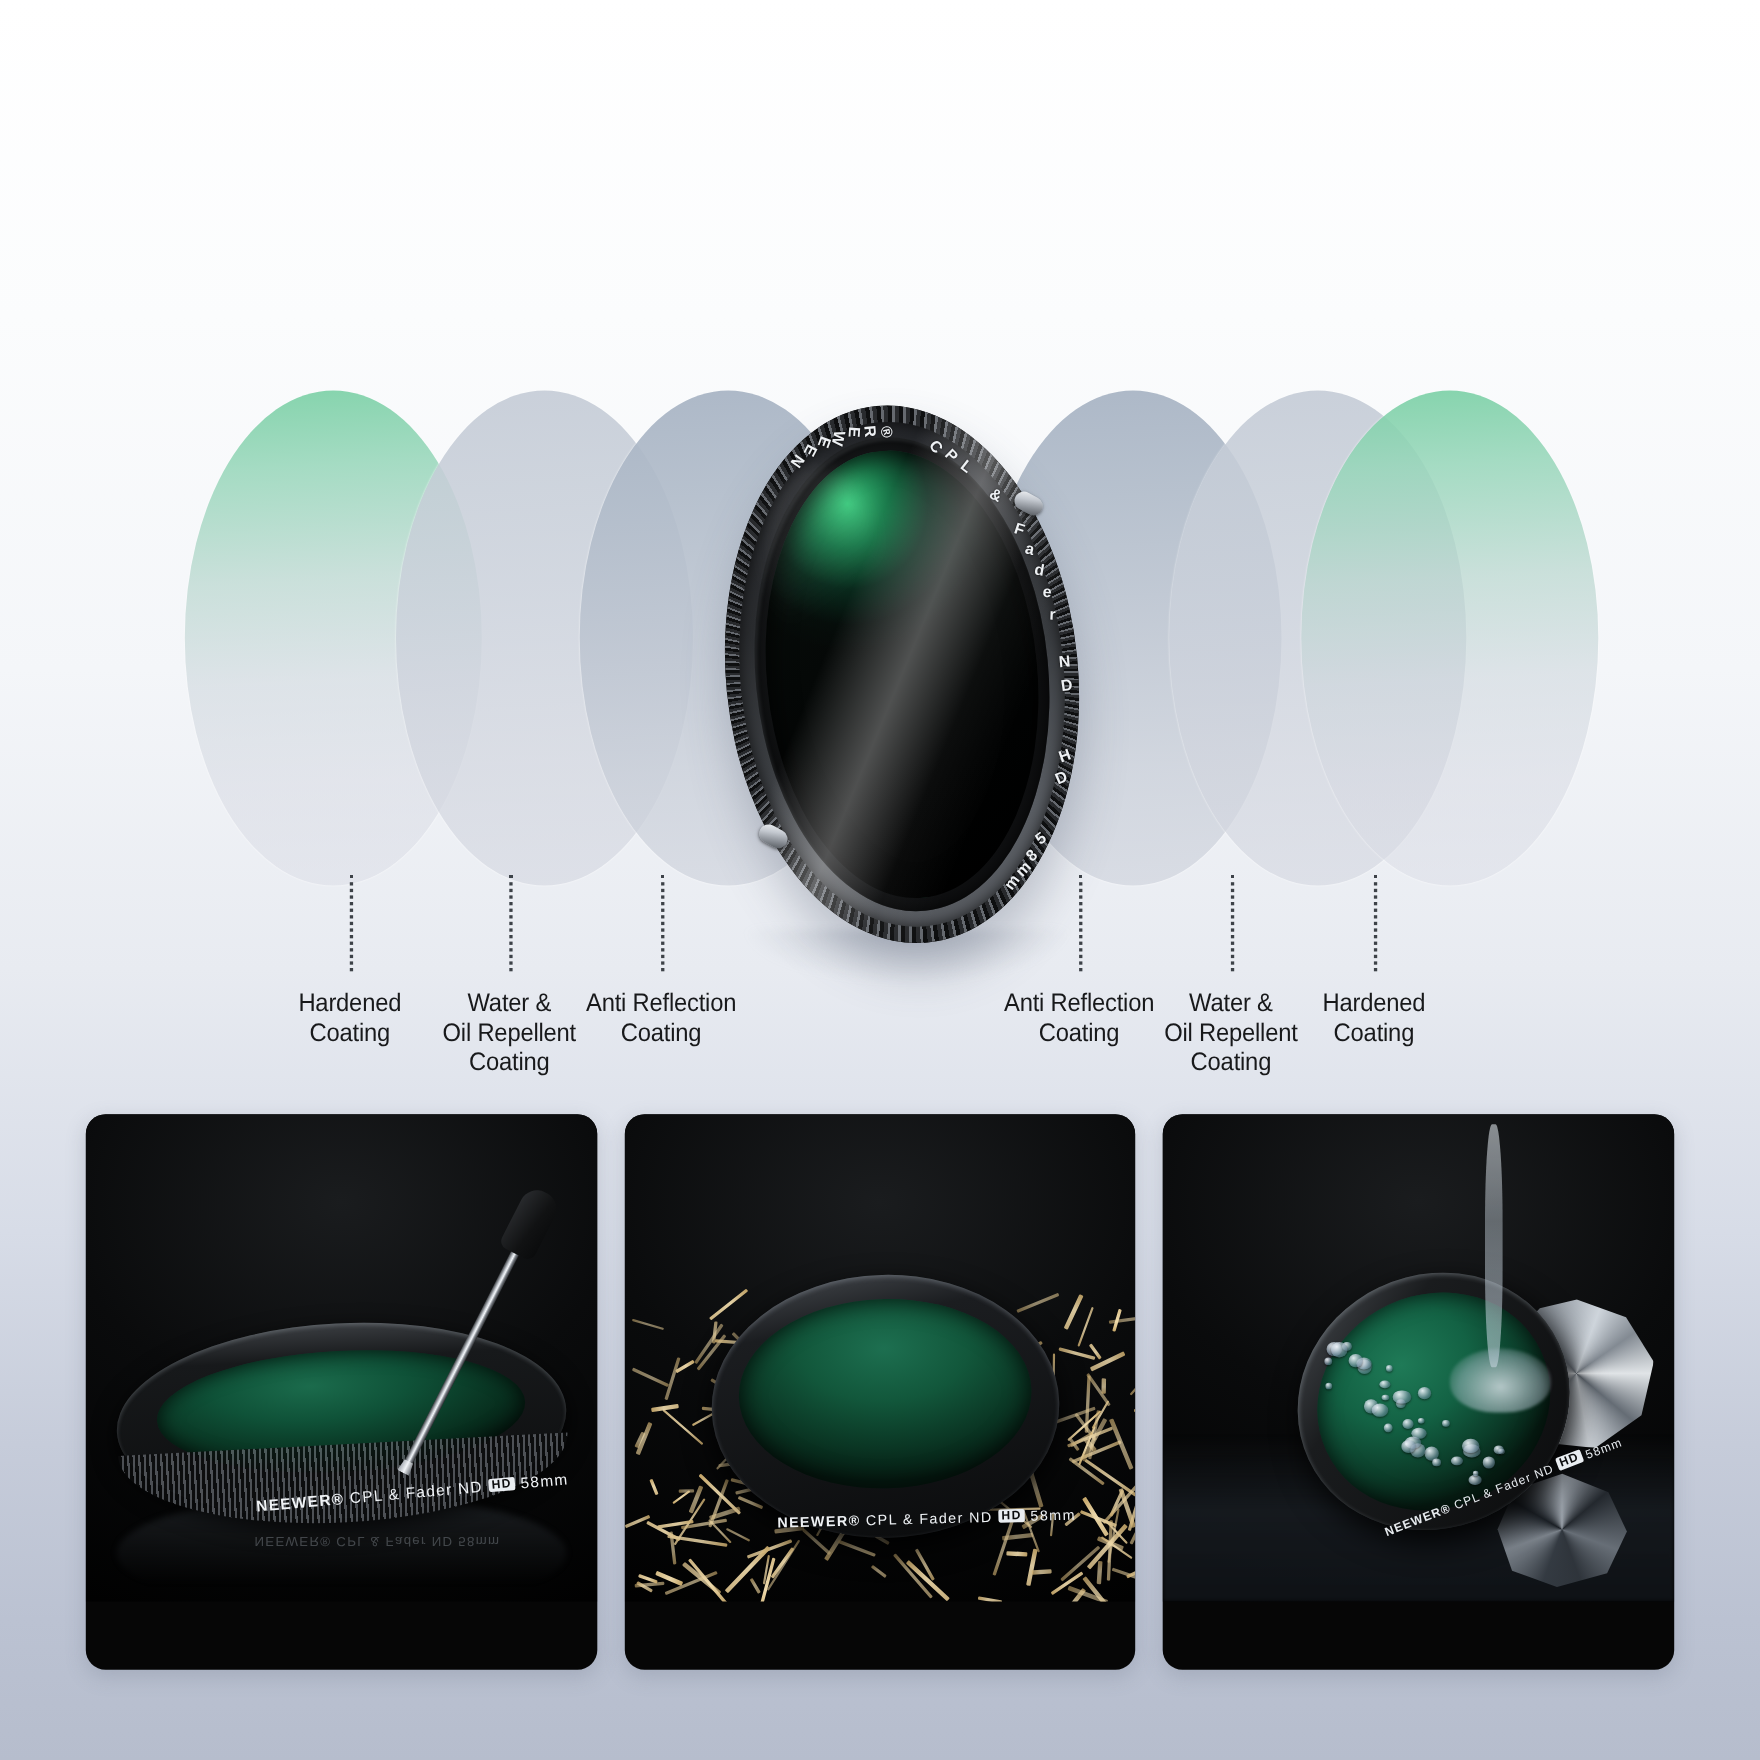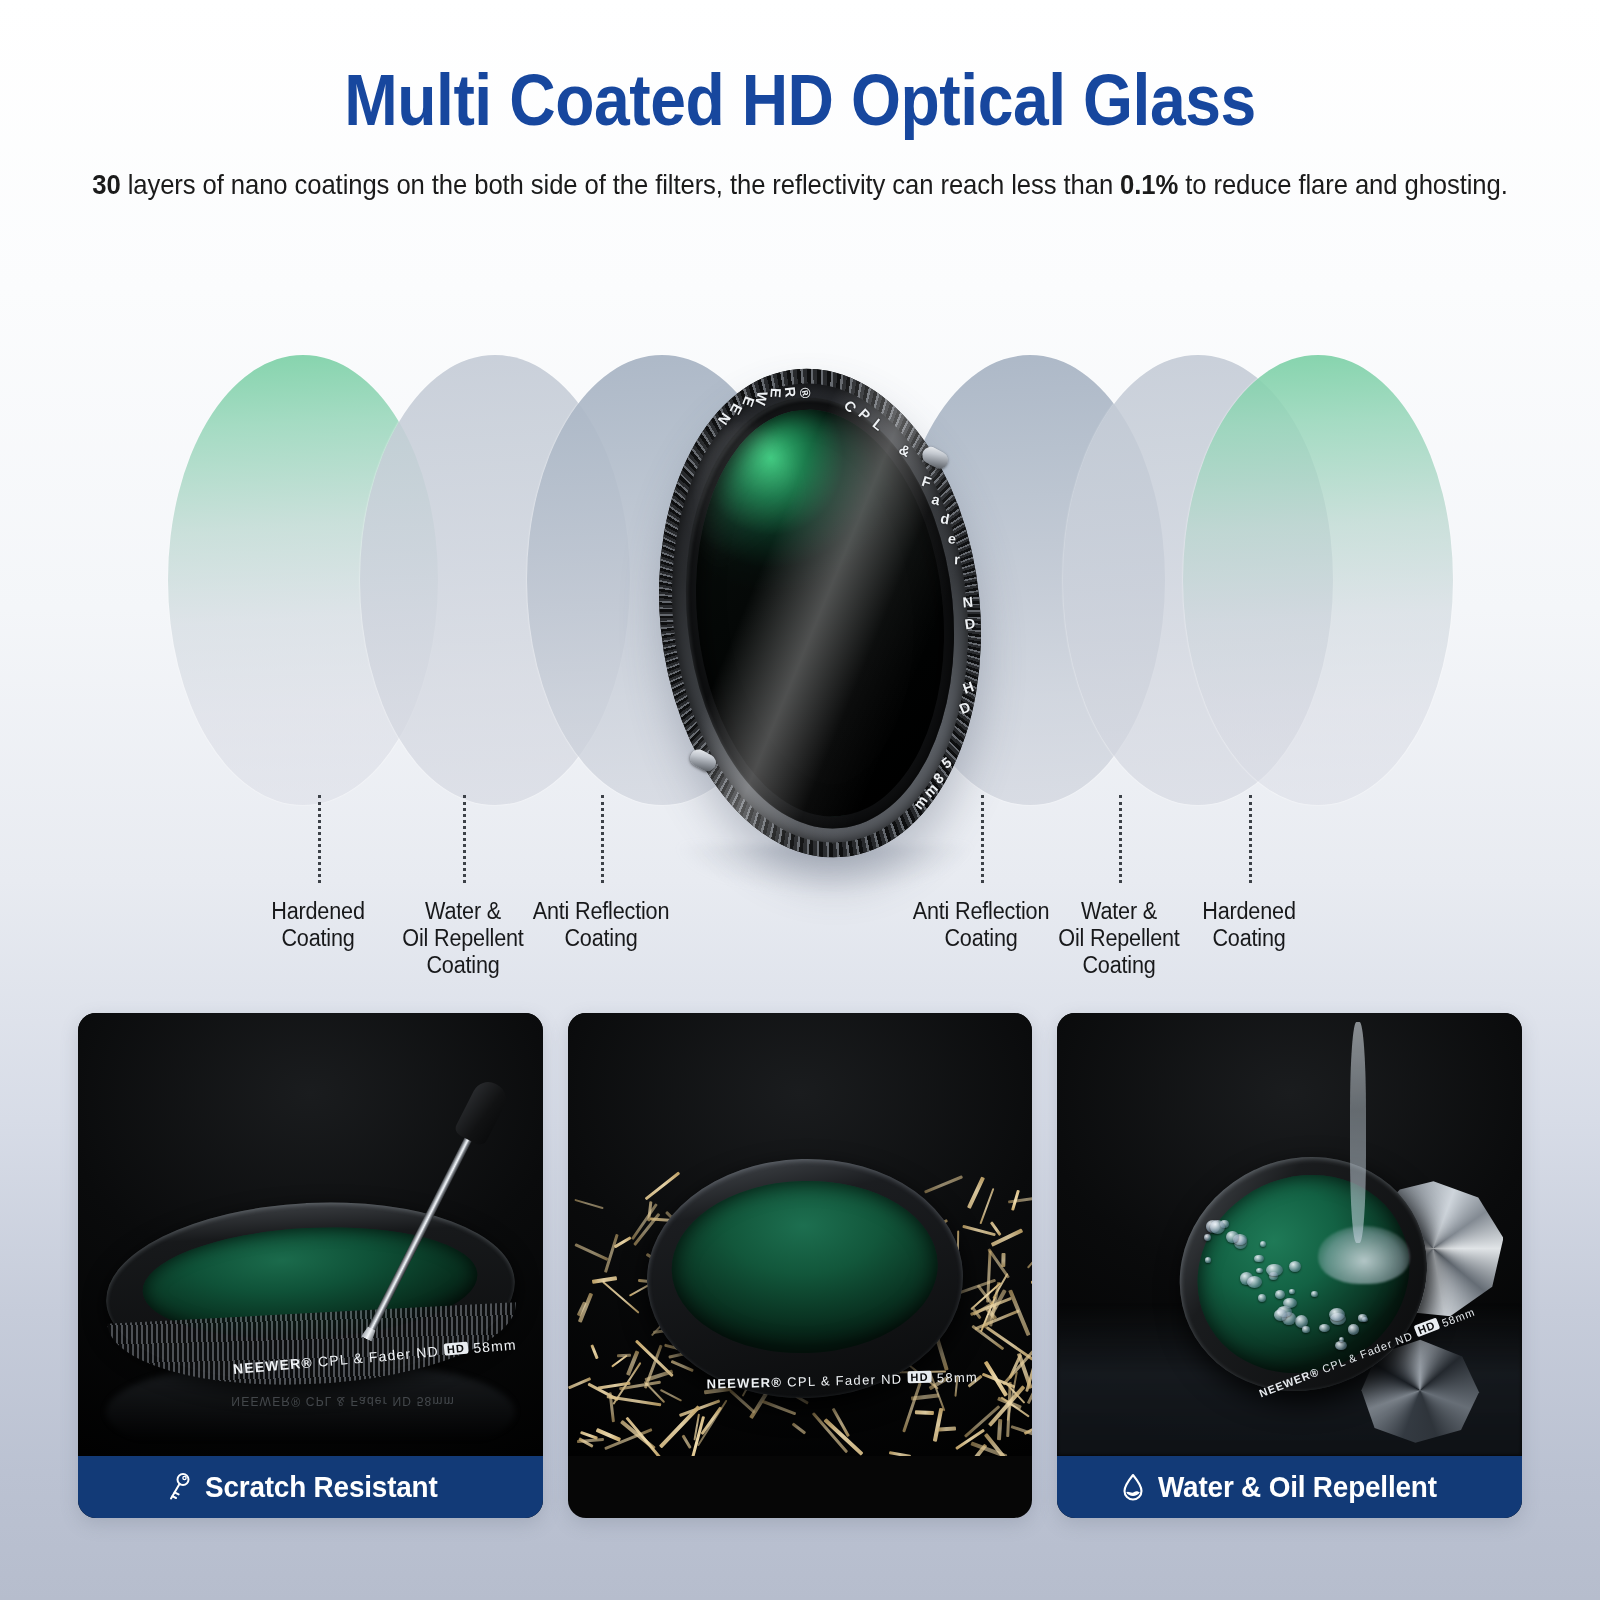--- a/index.html
+++ b/index.html
@@ -497,26 +497,20 @@
     width: 100%; height: 34%;
     background: linear-gradient(180deg, rgba(0,0,0,0) 0%, rgba(35,42,50,0.55) 45%, rgba(18,22,27,0.8) 100%);
     filter: blur(2px);
   }
 </style>
 </head>
 <body>
 
 <div id="page">
 
-  <div class="header">
-    <div class="title">Multi Coated HD Optical Glass</div>
-    <div class="subtitle">
-      <b>30</b><span> layers of nano coatings on the both side of the filters, the reflectivity can reach less than </span><b>0.1%</b><span> to reduce flare and ghosting.</span>
-    </div>
-  </div>
 
   <div class="stage">
 
     <div class="disc g" id="d1"></div>
     <div class="disc s" id="d2"></div>
     <div class="disc a" id="d3"></div>
 
     <div class="disc a" id="d6"></div>
     <div class="disc s" id="d7"></div>
     <div class="disc g" id="d8"></div>
@@ -606,30 +600,20 @@
           <div class="pf1-knurl"></div>
           <div class="pf1-text">
             <b>NEEWER®</b>
             <span>CPL &amp;  Fader  ND</span>
             <span class="hd-chip">HD</span>
             <span>58mm</span>
           </div>
         </div>
         <div class="driver"></div>
         <div class="mirror-text">NEEWER®  CPL &amp;  Fader  ND   58mm</div>
-      </div>
-      <div class="banner">
-        <svg class="bicon" width="26" height="30" viewBox="0 0 26 30">
-          <circle cx="17" cy="7.5" r="5.5" fill="none" stroke="#ffffff" stroke-width="2"></circle>
-          <circle cx="18.5" cy="6" r="1.6" fill="none" stroke="#ffffff" stroke-width="1.4"></circle>
-          <path d="M13.5 12 L5 26.5" fill="none" stroke="#ffffff" stroke-width="2" stroke-linecap="round"></path>
-          <path d="M8.6 20.4 L12.6 22.4" fill="none" stroke="#ffffff" stroke-width="2" stroke-linecap="round"></path>
-          <path d="M6.4 24.2 L10 26" fill="none" stroke="#ffffff" stroke-width="2" stroke-linecap="round"></path>
-        </svg>
-        <span class="btxt">Scratch Resistant</span>
       </div>
     </div>
 
     <div class="card">
       <div class="photo">
         <div id="straw-field" style="position: absolute; inset: 0px;">
             <div class="straw" style="left: 76.0084%; top: 92.6405%; width: 34.2364px; height: 3.85057px; transform: rotate(101.182deg); opacity: 0.9;"></div>
             <div class="straw" style="left: 97.5685%; top: 54.0134%; width: 39.9496px; height: 2.29212px; transform: rotate(311.403deg); opacity: 0.64;"></div>
             <div class="straw" style="left: 89.0824%; top: 74.314%; width: 55.6314px; height: 2.99263px; transform: rotate(214.875deg); opacity: 0.85;"></div>
             <div class="straw" style="left: 36.8805%; top: 86.1855%; width: 49.9495px; height: 3.61669px; transform: rotate(302.11deg); opacity: 0.71;"></div>
@@ -836,23 +820,16 @@
             <div class="bead" style="left: 46.5869%; top: 66.7719%; width: 13.5042px; height: 11.7205px;"></div>
             <div class="bead" style="left: 58.5792%; top: 67.7194%; width: 15.9714px; height: 12.3881px;"></div>
             <div class="bead" style="left: 44.9639%; top: 56.5866%; width: 16.6165px; height: 12.7333px;"></div>
             <div class="bead" style="left: 42.4051%; top: 54.6271%; width: 9.75873px; height: 7.47014px;"></div>
             <div class="bead" style="left: 32.8311%; top: 46.7997%; width: 15.2338px; height: 13.6374px;"></div>
             <div class="bead" style="left: 58.4482%; top: 66.5268%; width: 16.3018px; height: 13.606px;"></div>
             <div class="bead" style="left: 62.4527%; top: 70.2522%; width: 11.4554px; height: 10.3924px;"></div>
             <div class="bead" style="left: 60.6003%; top: 73.1137%; width: 5.34321px; height: 4.74616px;"></div>
           </div>
       </div>
-      <div class="banner">
-        <svg class="bicon" width="24" height="30" viewBox="0 0 24 30">
-          <path d="M12 3 C12 3 3.5 13.5 3.5 19 A8.5 8.5 0 0 0 20.5 19 C20.5 13.5 12 3 12 3 Z" fill="none" stroke="#ffffff" stroke-width="2.1" stroke-linejoin="round"></path>
-          <path d="M5.2 20.5 C7.5 18.4 10.5 22.2 13.2 20.1 C15.4 18.4 17.5 19.6 18.8 20.6 A8.5 8.5 0 0 1 5.2 20.5 Z" fill="#ffffff"></path>
-        </svg>
-        <span class="btxt">Water &amp; Oil Repellent</span>
-      </div>
     </div>
 
   </div>
 </div>
 
 </body></html>

